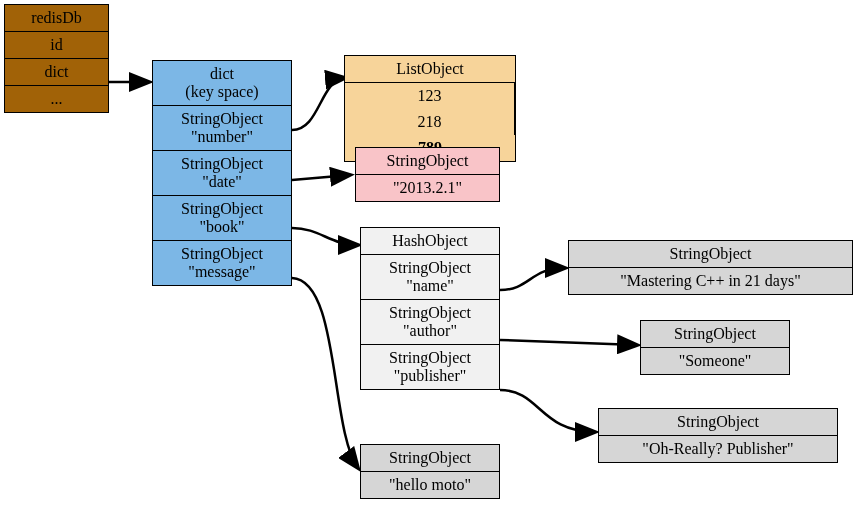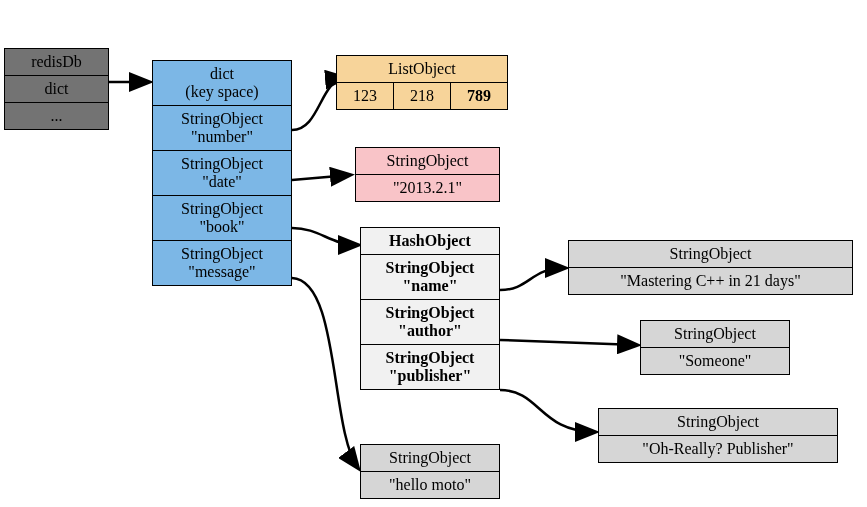--- a/index.html
+++ b/index.html
@@ -19,33 +19,33 @@
   }
   .cell {
     border-bottom: 1px solid #000;
     text-align: center;
     padding: 4px 10px;
     white-space: pre;
   }
   .cell:last-child { border-bottom: none; }
   .hrow {
     display: flex;
-    flex-direction: row;
+    flex-direction: column;
   }
   .hcell {
     border-right: 1px solid #000;
     text-align: center;
     padding: 4px 10px;
   }
   .hcell:last-child { border-right: none; font-weight: bold; }
-  .green { background: #737373; margin-top: 44px; }
+  .green { background: #a16207; }
   .blue { background: #7cb7e6; }
   .orange { background: #f7d49a; }
   .pink { background: #f9c4c8; }
-  .lgray { background: #f1f1f1; font-weight: bold; }
+  .lgray { background: #f1f1f1; }
   .gray { background: #d6d6d6; }
   svg.arrows {
     position: absolute;
     top: 0; left: 0;
     width: 867px; height: 507px;
     pointer-events: none;
   }
 </style>
 </head>
 <body>
@@ -69,38 +69,39 @@
 
   <path d="M 500 290 C 530 290 530 268 565 268" stroke="#000" stroke-width="2.5" fill="none" marker-end="url(#ah)"></path>
 
   <path d="M 500 340 L 637 345" stroke="#000" stroke-width="2.5" fill="none" marker-end="url(#ah)"></path>
 
   <path d="M 500 390 C 540 390 540 432 595 432" stroke="#000" stroke-width="2.5" fill="none" marker-end="url(#ah)"></path>
 </svg>
 
 <div class="node green" style="left:4px; top:4px; width:105px;">
   <div class="cell">redisDb</div>
+  <div class="cell">id</div>
   <div class="cell">dict</div>
   <div class="cell">...</div>
 </div>
 
 <div class="node blue" style="left:152px; top:60px; width:140px;">
   <div class="cell">dict
 (key space)</div>
   <div class="cell">StringObject
 "number"</div>
   <div class="cell">StringObject
 "date"</div>
   <div class="cell">StringObject
 "book"</div>
   <div class="cell">StringObject
 "message"</div>
 </div>
 
-<div class="node orange" style="left:336px; top:55px; width:172px;">
+<div class="node orange" style="left:344px; top:55px; width:172px;">
   <div class="cell">ListObject</div>
   <div class="hrow">
     <div class="hcell" style="flex:1">123</div>
     <div class="hcell" style="flex:1">218</div>
     <div class="hcell" style="flex:1">789</div>
   </div>
 </div>
 
 <div class="node pink" style="left:355px; top:147px; width:145px;">
   <div class="cell">StringObject</div>

